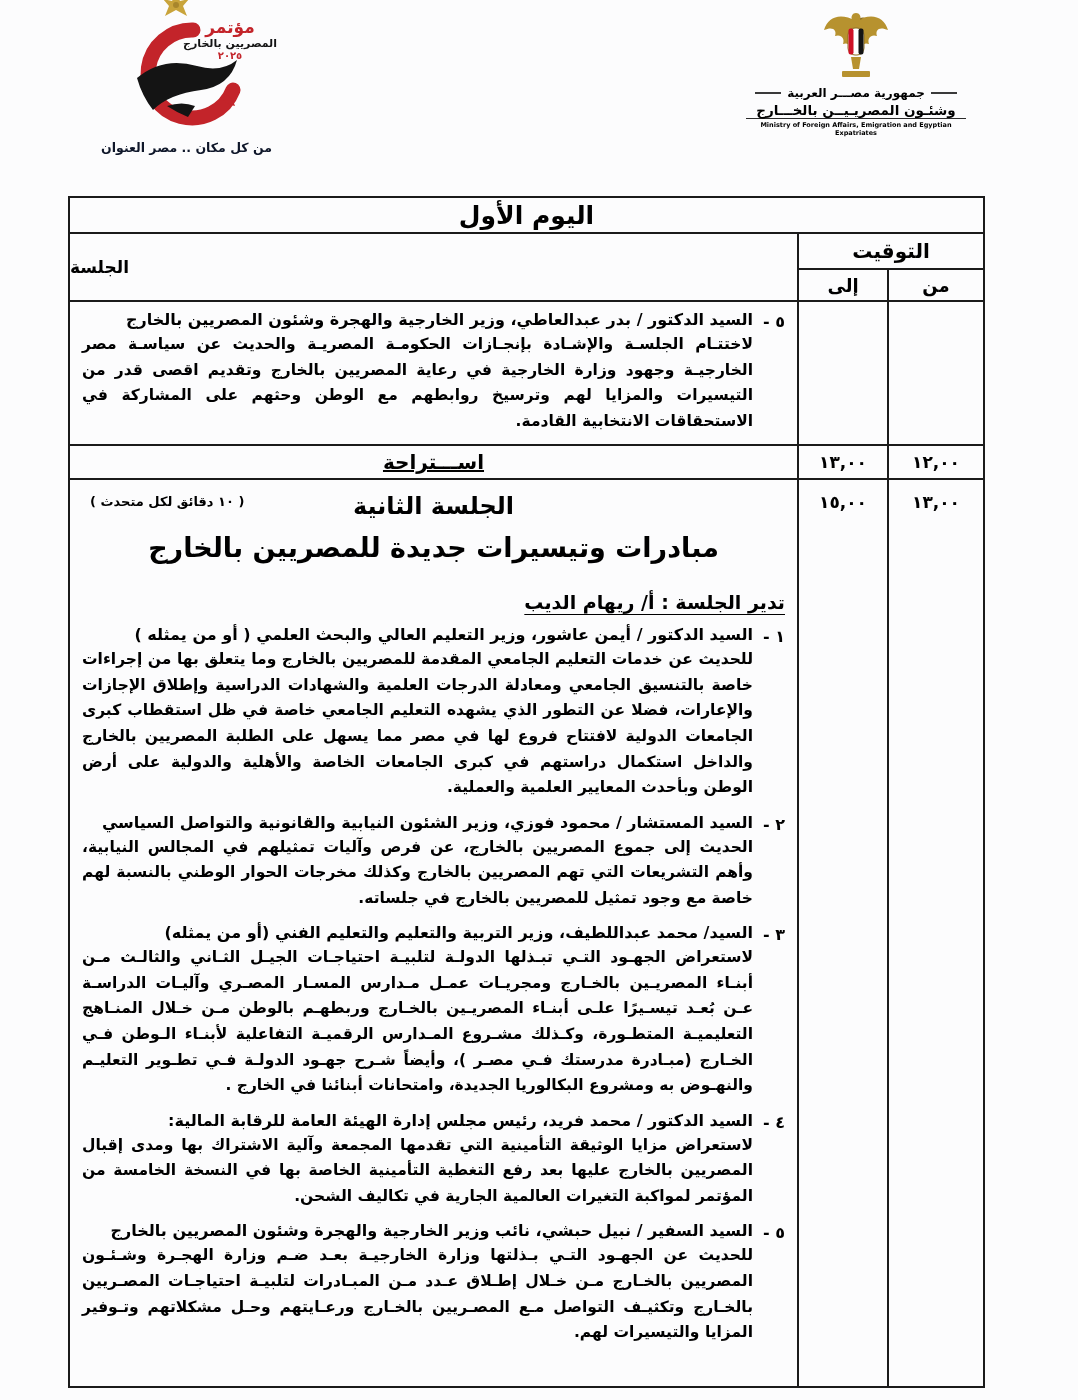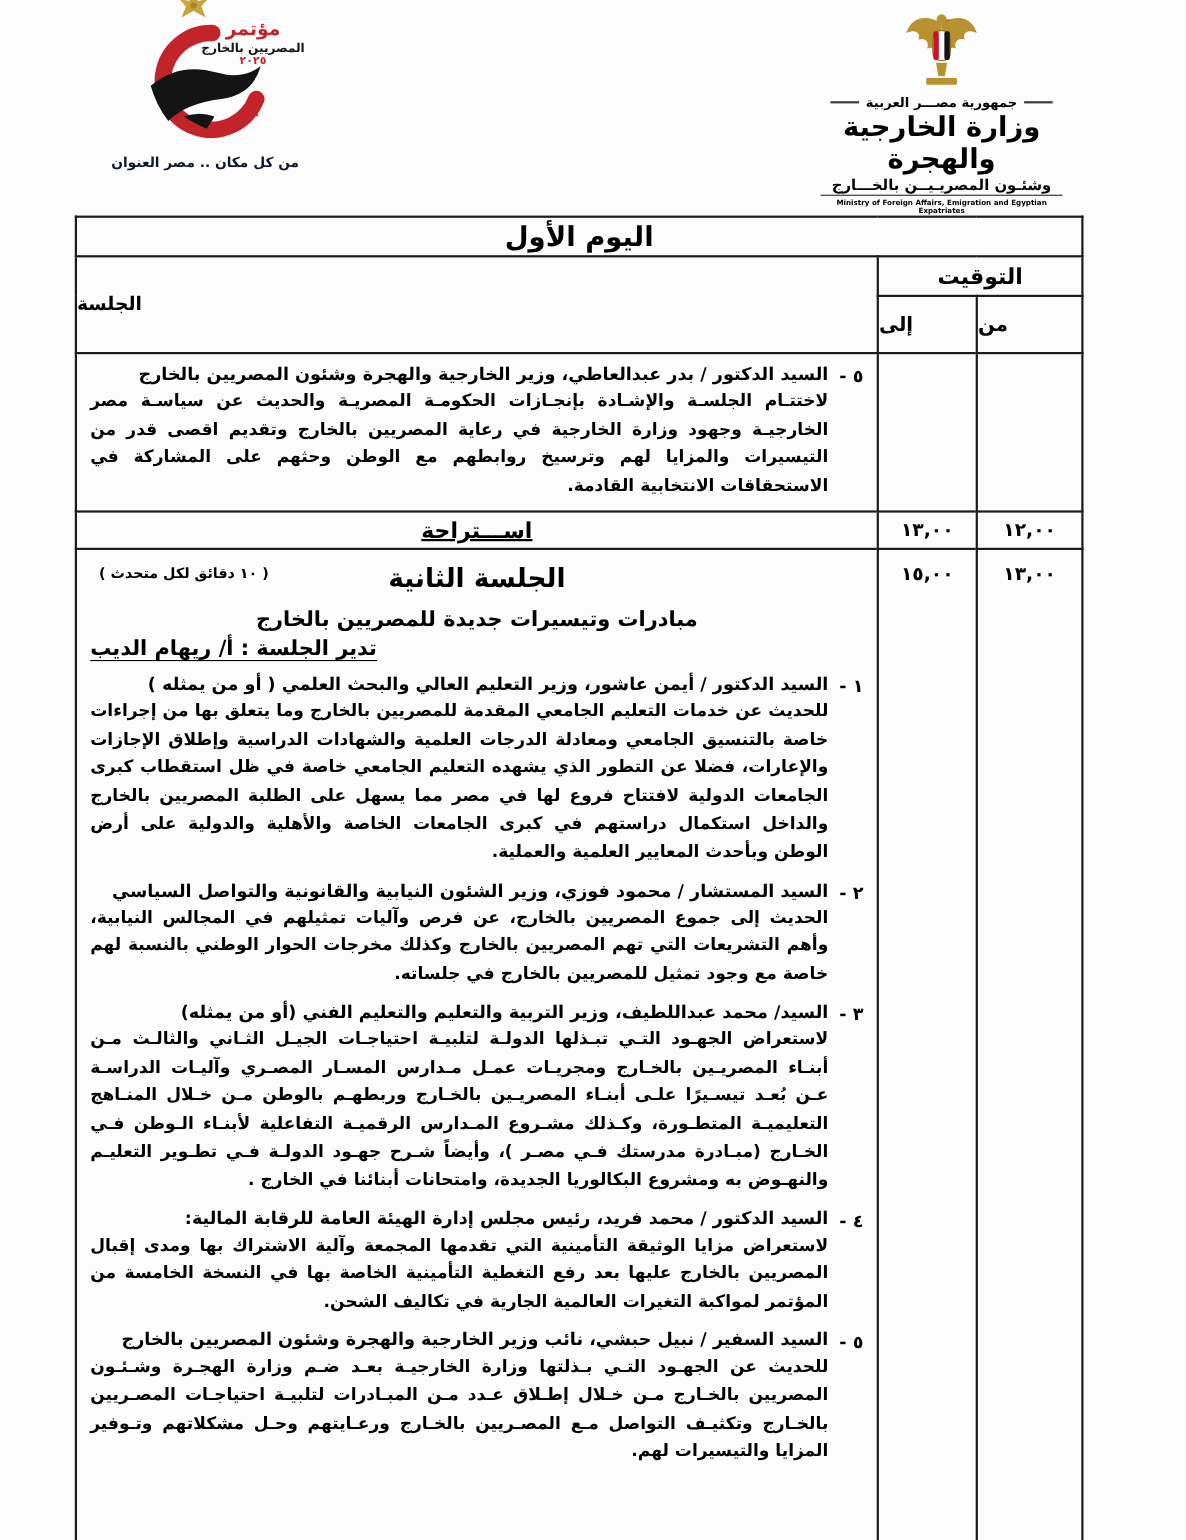--- a/index.html
+++ b/index.html
@@ -31,21 +31,21 @@
              border-top:1.5px solid #2a2a2a; padding-top:2px; color:#000; }
 
   
   .schedule { position:absolute; top:196px; left:68px; width:917px;
               border-collapse:collapse; table-layout:fixed; }
   .schedule td { border:2px solid #1b1b1b; font-weight:bold; }
   .col-from { width:96px; } .col-to { width:90px; }
 
   .day-row td   { height:36px; text-align:center; font-size:25px; }
   .timing-h     { height:36px; text-align:center; font-size:20px; }
-  .hdr2 td      { height:52px; text-align:left; font-size:18px; }
+  .hdr2 td      { height:32px; text-align:center; font-size:18px; }
   .session-h    { text-align:left; vertical-align:middle; font-size:17px; }
 
   .time-cell { text-align:center; vertical-align:middle; font-size:17px; }
   .time-top  { vertical-align:top; padding-top:12px; }
 
   .content-cell { padding:8px 12px 10px; vertical-align:top; }
   .closing-row td { height:130px; }
   .break-row td { height:34px; }
   .break-cell { text-align:center; font-size:20px; letter-spacing:1px;text-decoration:underline; }
   .s2-row td { height:908px; }
@@ -53,22 +53,22 @@
   .item { position:relative; padding-right:32px; margin-top:12px; }
   .closing-row .item { margin-top:0; }
   .item .num { position:absolute; right:0; top:2px; font-size:16px; }
   .ititle { font-size:16px; margin-bottom:3px; }
   .ibody  { font-size:15.5px; line-height:1.65; text-align:justify; }
 
   .s2-cell { padding-top:10px; }
   .s2-head { position:relative; text-align:center; padding-top:2px; }
   .s2-title { font-size:24px; display:inline-block; }
   .s2-note { position:absolute; left:8px; top:4px; font-size:13px; }
-  .s2-subtitle { text-align:center; font-size:19px; margin-top:12px; }
-  .s2-moderator { text-align:left; font-size:19px; margin-top:4px;
+  .s2-subtitle { text-align:center; font-size:27px; margin-top:12px; }
+  .s2-moderator { text-align:right; font-size:19px; margin-top:28px;
                   text-decoration:underline; text-underline-offset:5px; }
 </style>
 </head>
 <body>
 
 <div class="page">
 
   <div class="gold-mini">
     <svg width="36" height="28" viewBox="0 0 36 28">
       <path d="M18 2 L22 9 L31 7 L25 14 L29 24 L18 18 L7 24 L11 14 L5 7 L14 9 Z" fill="#c9a43b"></path>
@@ -97,21 +97,20 @@
       <path d="M36 13 C52 4 64 9 68 22 C59 18 55 22 57 28 C51 26 47 30 49 36 C43 34 41 38 43 44 L36 40 Z" fill="#b7922f"></path>
       <path d="M36 5 C39.5 5 41.5 8.5 40 12 L36 14.5 L32 12 C30.5 8.5 32.5 5 36 5 Z" fill="#b7922f"></path>
       <path d="M40 10 L44 9.3 L40.5 12 Z" fill="#8c6d1f"></path>
       <rect x="28" y="20" width="16" height="27" rx="7" fill="#ffffff" stroke="#8c6d1f" stroke-width="1"></rect>
       <rect x="28.5" y="20.5" width="5" height="26" rx="2" fill="#ce1126"></rect>
       <rect x="38.5" y="20.5" width="5" height="26" rx="2" fill="#141414"></rect>
       <path d="M31 49 L41 49 L39 61 L33 61 Z" fill="#b7922f"></path>
       <rect x="22" y="63" width="28" height="6" rx="1" fill="#b7922f"></rect>
     </svg>
     <div class="country">جمهورية مصـــر العربية</div>
-    <div class="callig">وزارة الخارجية والهجرة</div>
     <div class="subname">وشئـون المصريـيــن بالخـــارج</div>
     <div class="enname">Ministry of Foreign Affairs, Emigration and Egyptian Expatriates</div>
   </div>
 
   <table class="schedule">
     <colgroup>
         <col class="col-from">
         <col class="col-to">
         <col class="col-session">
       </colgroup>

